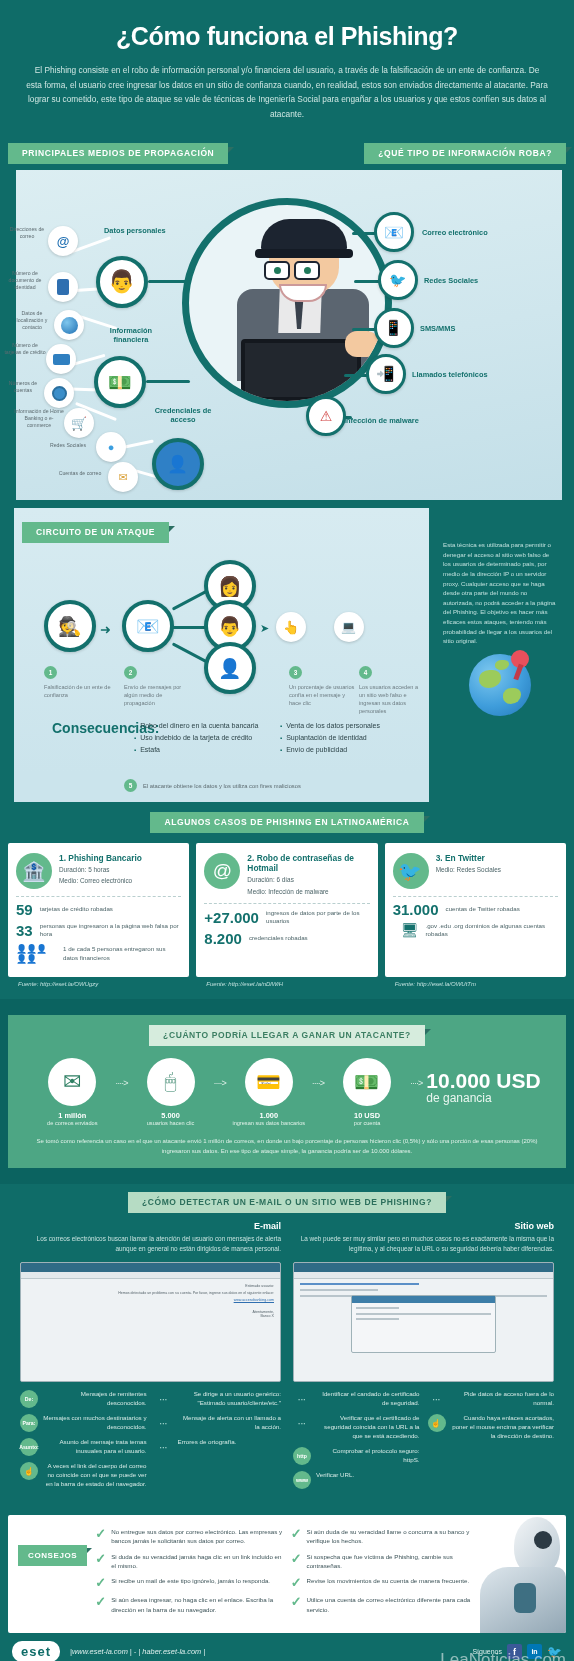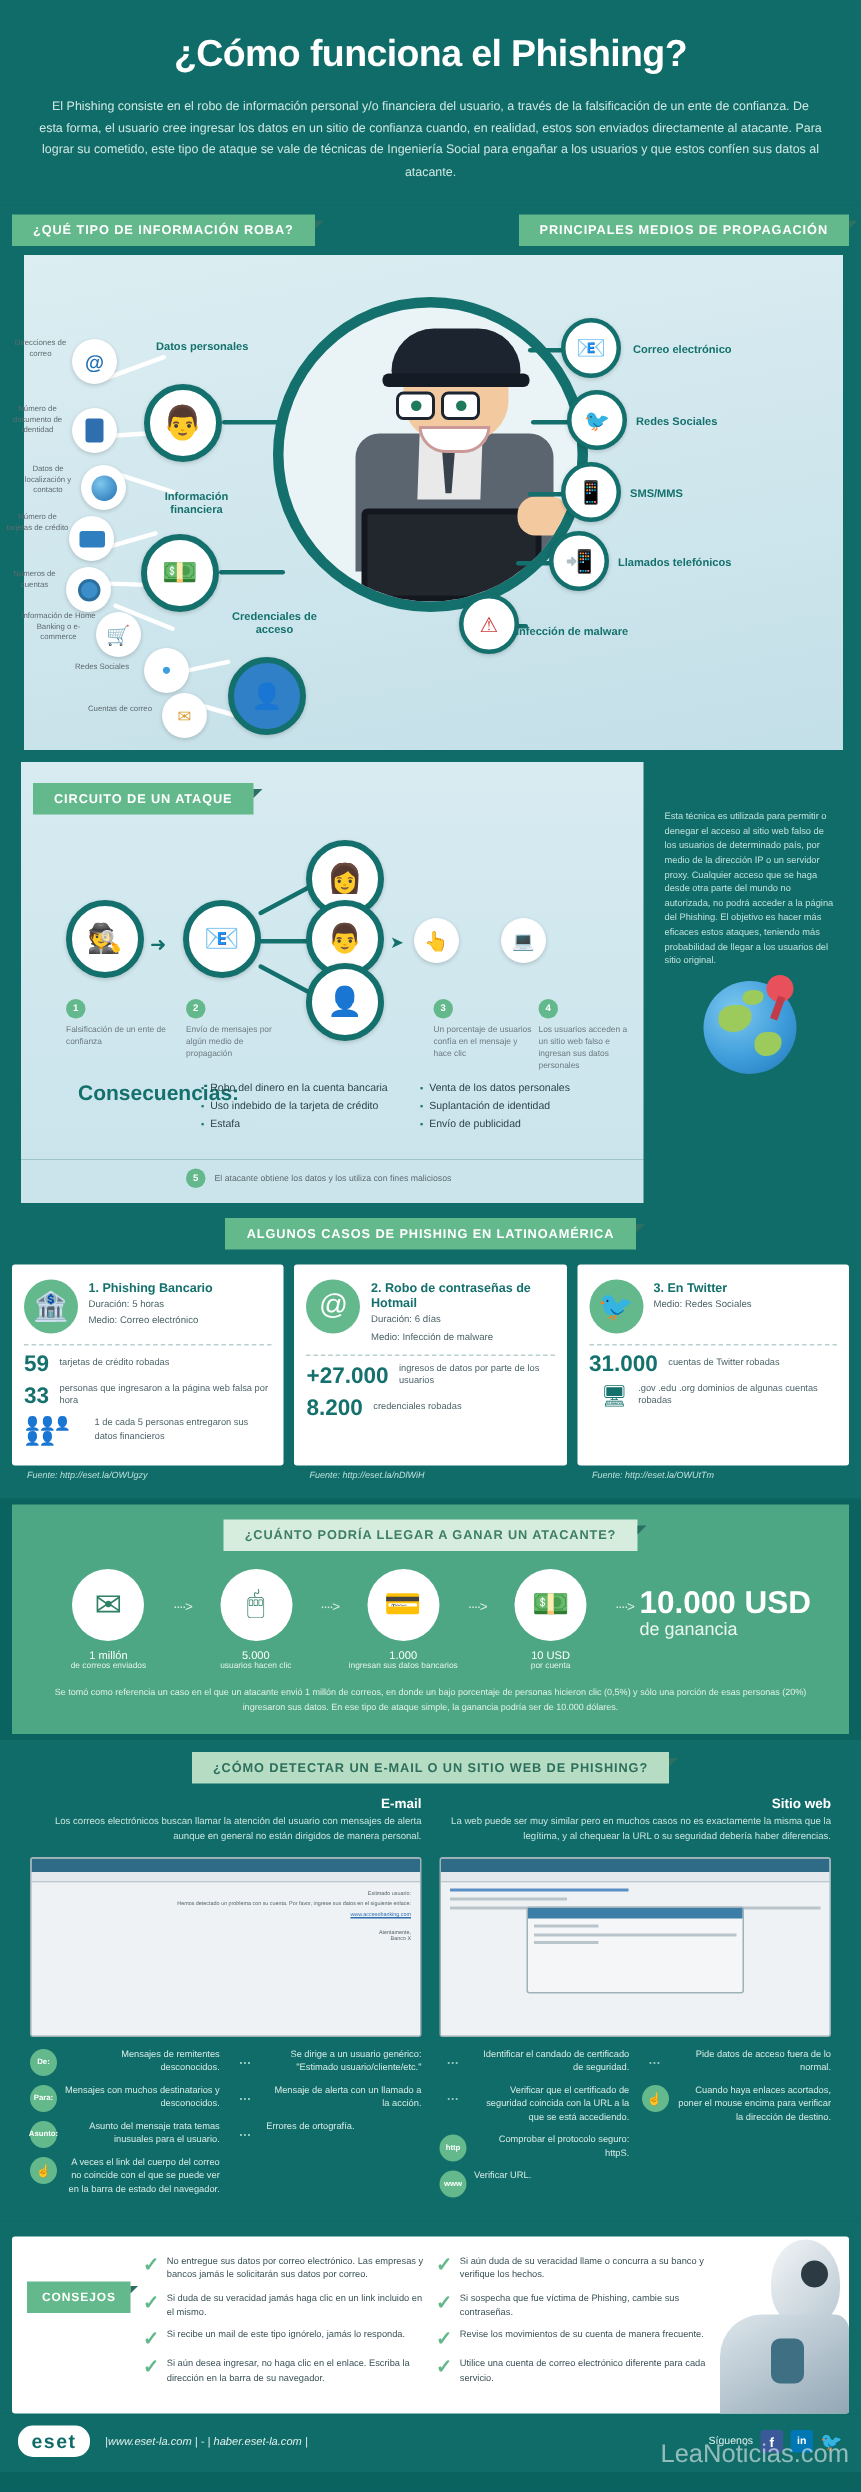--- a/index.html
+++ b/index.html
@@ -132,25 +132,25 @@
   .caso-s { font-size:6.4px;color:#4c6468;line-height:1.45;margin-top:2px;}
   .caso-divider{border-top:1px dashed #b9cfcf;margin:7px 0 5px;}
   .stat-row{display:flex;align-items:center;gap:7px;margin-bottom:5px;}
   .stat-n{font-size:15px;font-weight:bold;color:#14716d;line-height:1;}
   .stat-l{font-size:6.2px;color:#4c6468;line-height:1.35;}
   .fuente{font-size:6px;color:#bfe0dd;font-style:italic;padding:4px 10px 0;}
   .fuente-row{display:flex;gap:7px;padding:0 8px;}
   .fuente-row > div{flex:1;}
 
   
-  .sec-gan { background:#4da684; padding:10px 0 12px; margin:4px 8px; }
+  .sec-gan { background:#4da684; padding:10px 0 12px; margin:16px 8px; }
   .gan-flow{display:flex;align-items:flex-start;justify-content:center;gap:4px;padding:12px 6px 0;}
   .gan-item{text-align:center;width:78px;}
   .gan-circle{width:48px;height:48px;border-radius:50%;background:#fff;margin:0 auto;display:flex;align-items:center;justify-content:center;}
-  .gan-n{font-size:7.4px;font-weight:normal;color:#fff;margin-top:5px;}
+  .gan-n{font-size:7.4px;font-weight:bold;color:#fff;margin-top:5px;}
   .gan-t{font-size:5.6px;color:#e2f2ea;line-height:1.3;}
   .arrow-d{color:#dff0e8;font-size:9px;margin-top:20px;letter-spacing:-1px;}
   .gan-total{margin-top:12px;text-align:left;}
   .gan-total .big{font-size:21px;font-weight:bold;color:#fff;line-height:1;}
   .gan-total .sub{font-size:12px;color:#eaf6f0;}
   .gan-note{font-size:6px;color:#e0f1e9;text-align:center;line-height:1.6;padding:10px 22px 0;}
 
   
   .sec-det{background:#0f6c68;padding:8px 0 10px;}
   .det-cols{display:flex;gap:12px;padding:8px 20px 0;}
@@ -197,22 +197,22 @@
 
 <div class="page">
 
   <div class="header">
     <h1>¿Cómo funciona el Phishing?</h1>
     <p>El Phishing consiste en el robo de información personal y/o financiera del usuario, a través de la falsificación de un ente de confianza. De esta forma, el usuario cree ingresar los datos en un sitio de confianza cuando, en realidad, estos son enviados directamente al atacante. Para lograr su cometido, este tipo de ataque se vale de técnicas de Ingeniería Social para engañar a los usuarios y que estos confíen sus datos al atacante.</p>
   </div>
 
   <div class="sec-info">
     <div class="sec-info-heads">
+      <span class="banner">PRINCIPALES MEDIOS DE PROPAGACIÓN</span>
       <span class="banner">¿QUÉ TIPO DE INFORMACIÓN ROBA?</span>
-      <span class="banner">PRINCIPALES MEDIOS DE PROPAGACIÓN</span>
     </div>
 
     <div class="panel-illus">
 
       <div class="thief-circle">
         <div class="thief-body">
           <div class="th-torso"></div>
           <div class="th-shirt"></div>
           <div class="th-tie"></div>
           <div class="th-head"></div>

